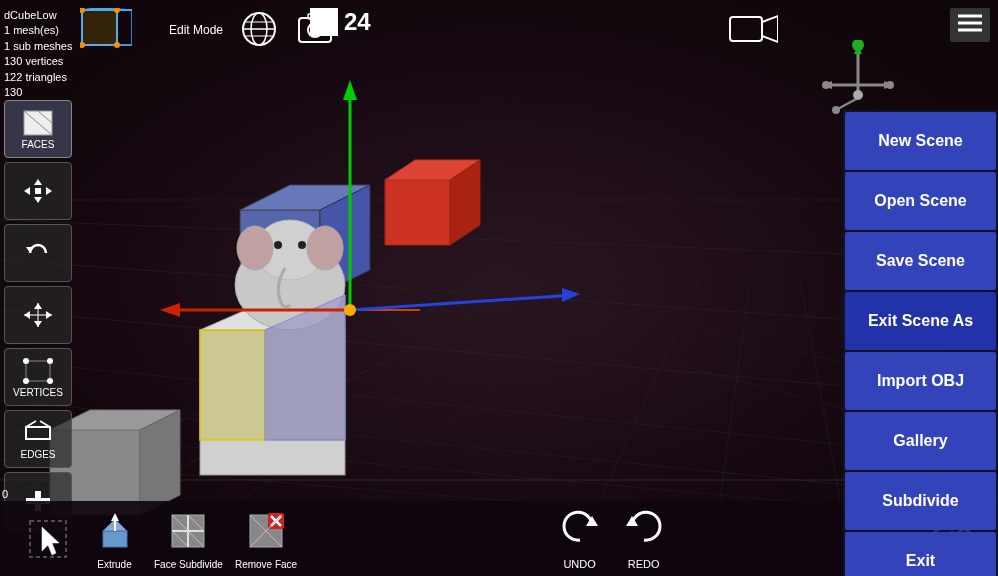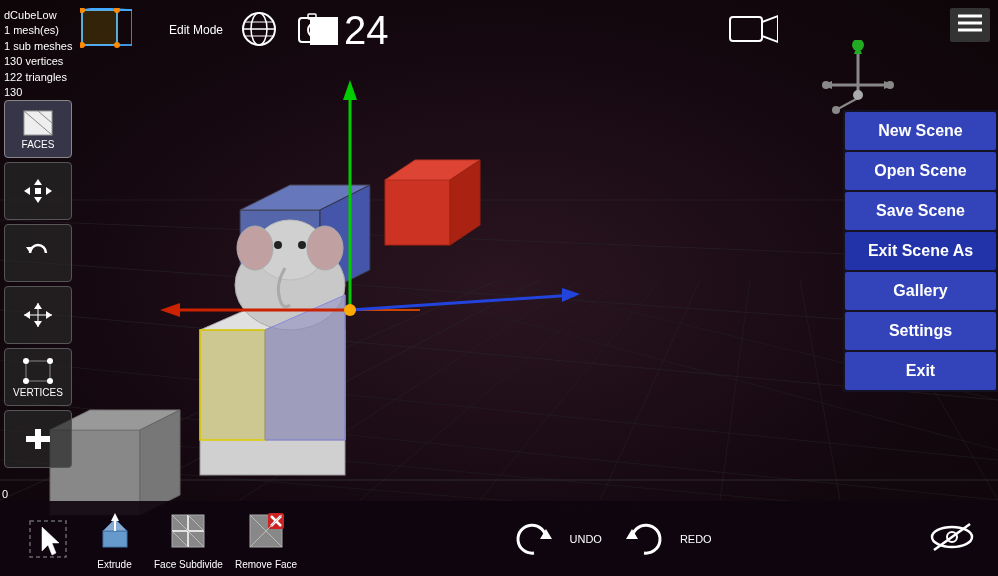--- a/index.html
+++ b/index.html
@@ -93,22 +93,22 @@
     }
 
     .frame-square {
       width: 28px;
       height: 28px;
       background: white;
     }
 
     .frame-number {
       color: white;
-      font-size: 40px;
-      font-weight: normal;
+      font-size: 24px;
+      font-weight: bold;
     }
 
     
     #camera-btn {
       position: absolute;
       top: 12px;
       right: 220px;
       z-index: 10;
       cursor: pointer;
     }
@@ -176,21 +176,21 @@
       display: flex;
       flex-direction: column;
       gap: 2px;
       z-index: 20;
       padding: 2px;
       background: rgba(20,20,40,0.85);
     }
 
     .menu-btn {
       width: 100%;
-      padding: 10px 8px;
+      padding: 20px 8px;
       background: #3344bb;
       color: white;
       font-size: 16px;
       font-weight: bold;
       border: none;
       cursor: pointer;
       text-align: center;
       border-radius: 2px;
     }
 
@@ -239,20 +239,21 @@
     }
 
     .bottom-center-tools {
       display: flex;
       gap: 20px;
       align-items: center;
     }
 
     .undo-redo {
       display: flex;
+      flex-direction: column;
       align-items: center;
       color: white;
       font-size: 11px;
       cursor: pointer;
       gap: 14px;
       justify-content: space-between;
     }
 
     .bottom-right-tools {
       display: flex;
@@ -502,37 +503,47 @@
 
       <rect x="4" y="4" width="24" height="20" fill="none" stroke="#888" stroke-width="1"></rect>
       <circle cx="4" cy="4" r="3" fill="white"></circle>
       <circle cx="28" cy="4" r="3" fill="white"></circle>
       <circle cx="4" cy="24" r="3" fill="white"></circle>
       <circle cx="28" cy="24" r="3" fill="white"></circle>
     </svg>
     <span>VERTICES</span>
   </div>
 
+  <div class="sidebar-tool">
+    <svg width="32" height="28" xmlns="http://www.w3.org/2000/svg">
+
+      <rect x="4" y="8" width="24" height="12" fill="none" stroke="white" stroke-width="2"></rect>
+      <line x1="4" y1="8" x2="14" y2="2" stroke="white" stroke-width="1.5"></line>
+      <line x1="28" y1="8" x2="18" y2="2" stroke="white" stroke-width="1.5"></line>
+    </svg>
+    <span>EDGES</span>
+  </div>
 
   <div class="sidebar-tool">
     <svg width="32" height="28" xmlns="http://www.w3.org/2000/svg">
 
       <rect x="13" y="4" width="6" height="20" fill="white"></rect>
       <rect x="4" y="11" width="24" height="6" fill="white"></rect>
     </svg>
   </div>
 </div>
 
 <div id="right-menu">
   <button class="menu-btn">New Scene</button>
   <button class="menu-btn">Open Scene</button>
   <button class="menu-btn">Save Scene</button>
   <button class="menu-btn highlighted">Exit Scene As</button>
+  <button class="menu-btn">Import OBJ</button>
   <button class="menu-btn">Gallery</button>
-  <button class="menu-btn">Settings</button>
+  <button class="menu-btn">Subdivide</button>
   <button class="menu-btn">Exit</button>
 </div>
 
 <div id="bottom-counter">
   <span>0</span>
 </div>
 
 <div id="bottom-toolbar">
 
   <div class="bottom-left-tools">

